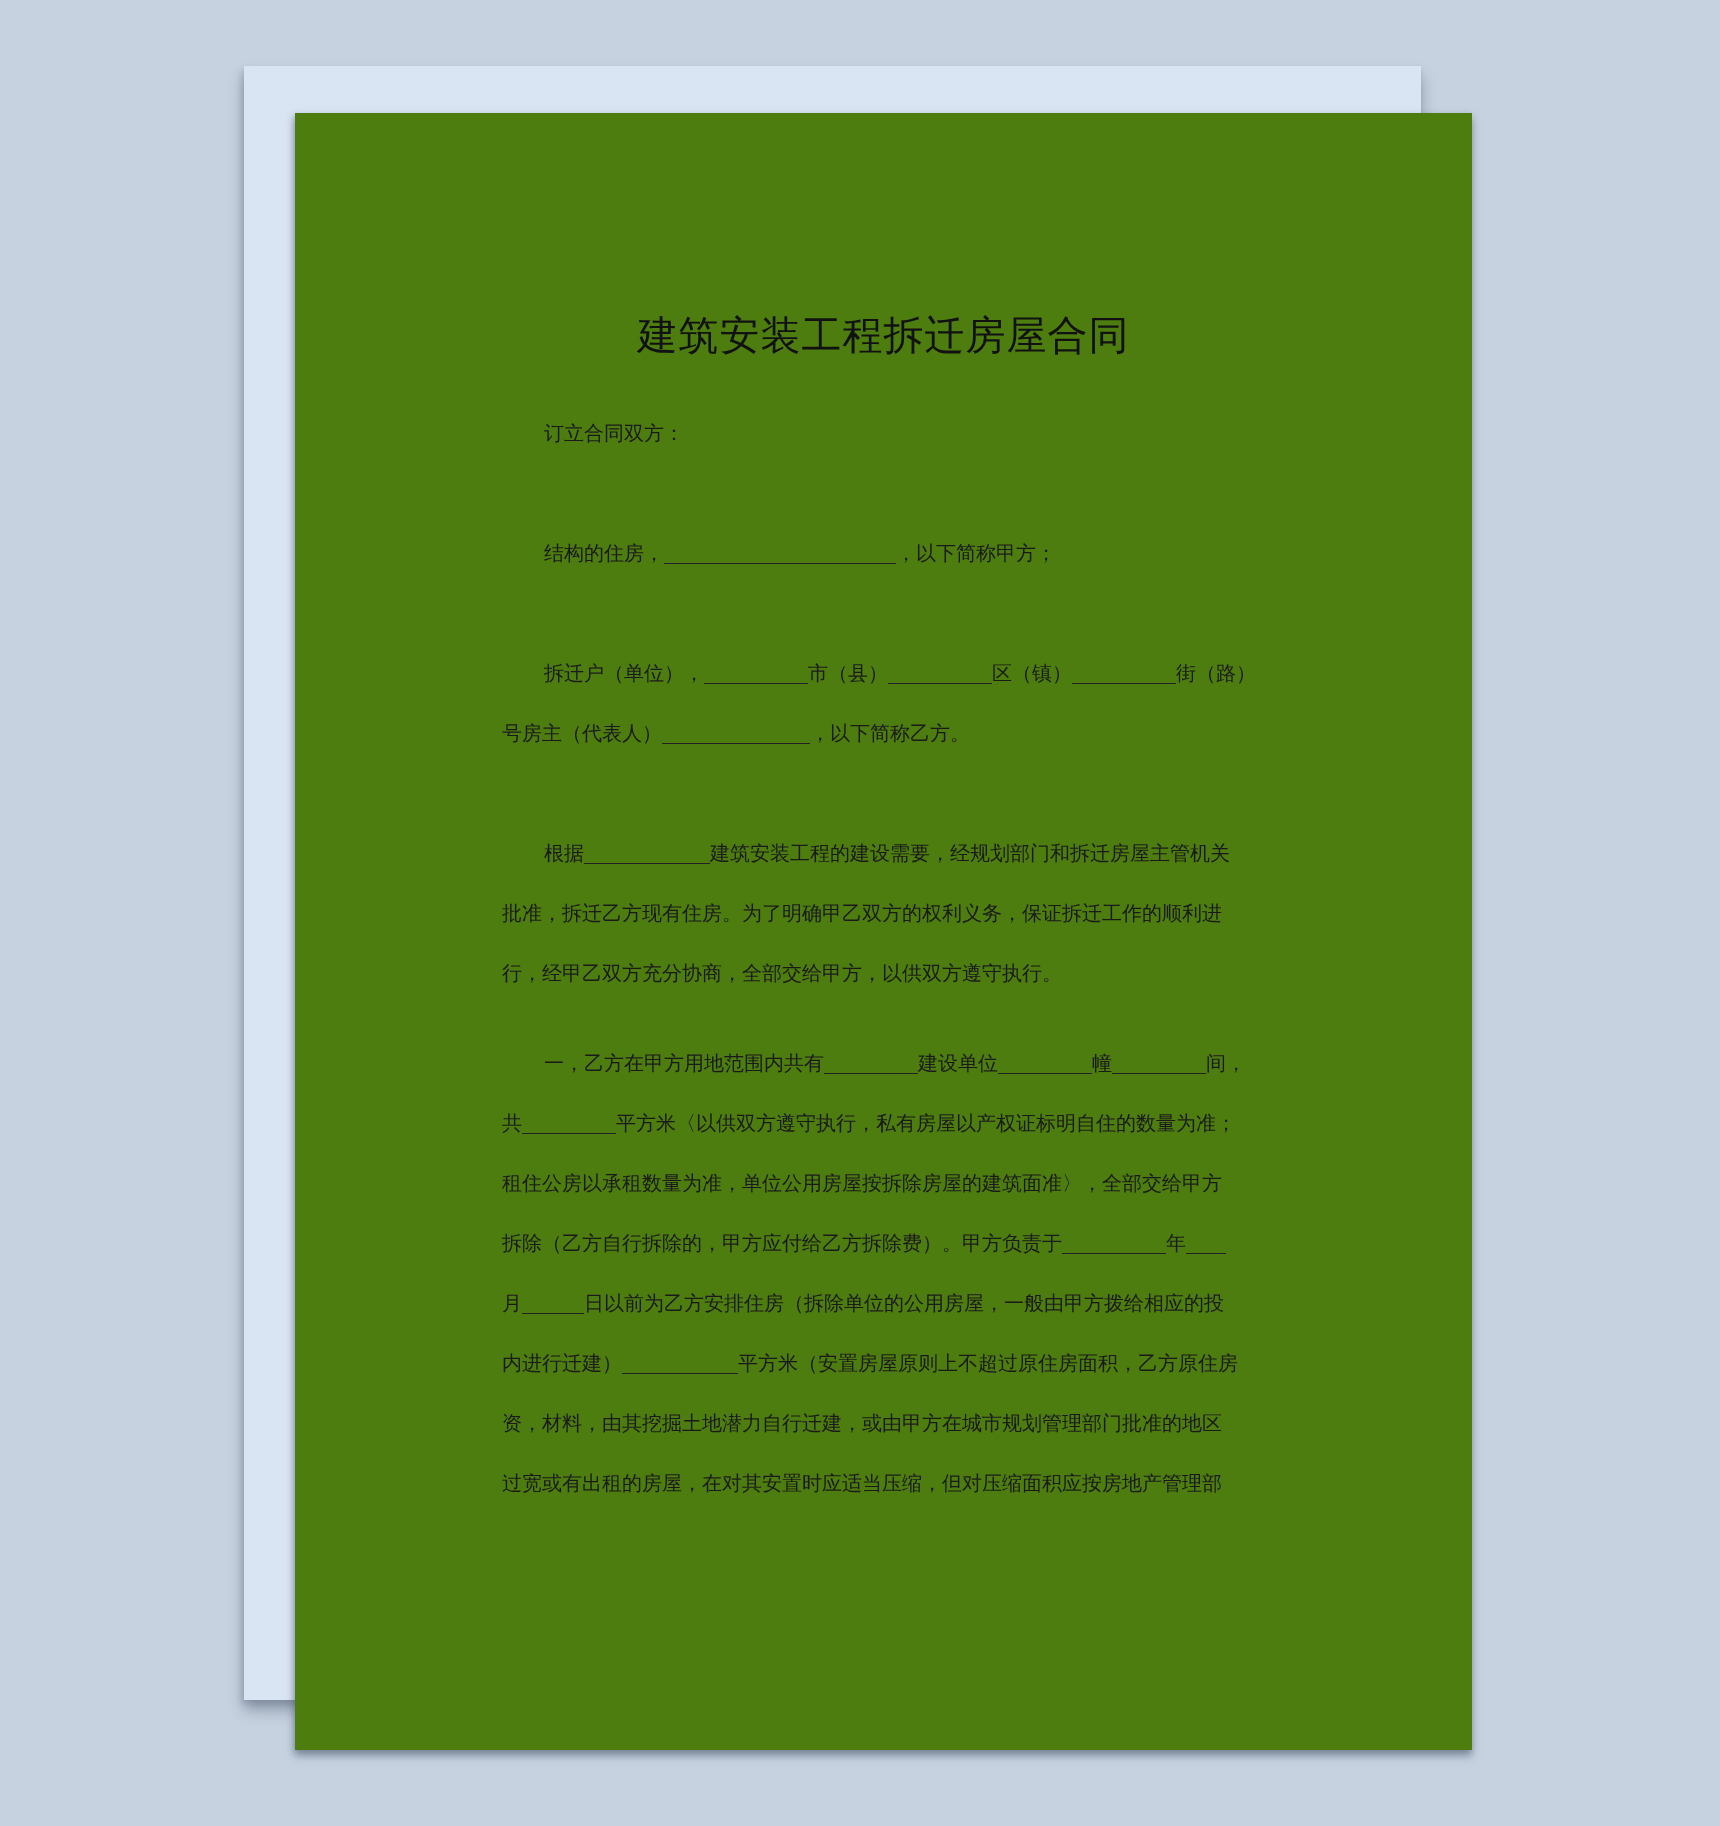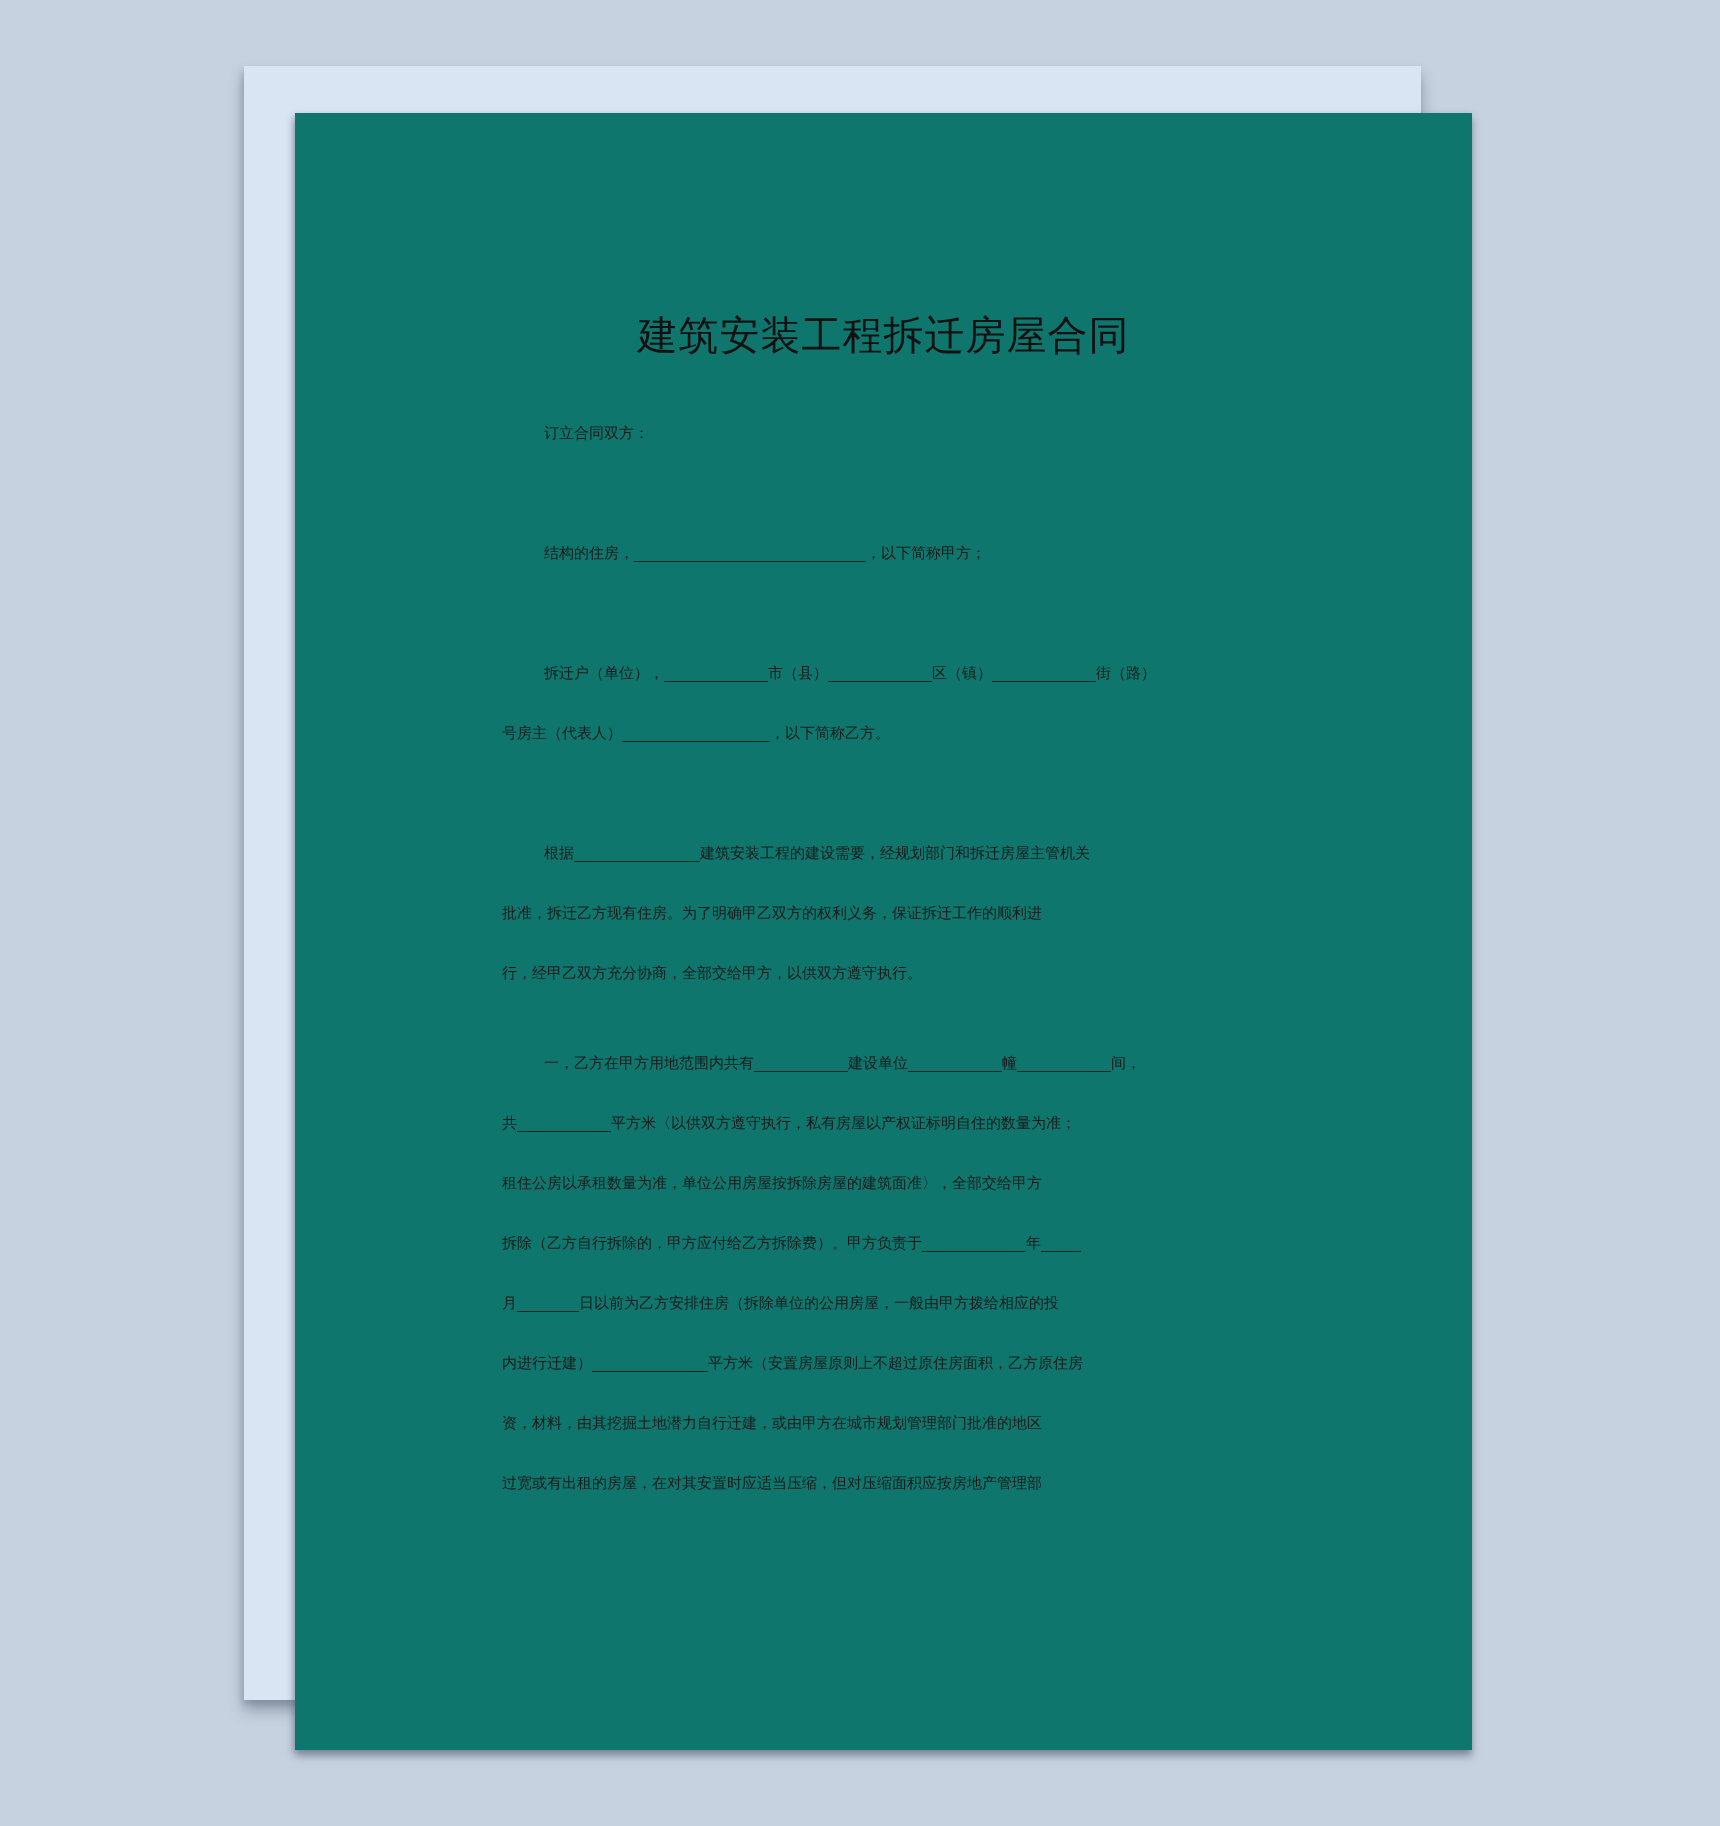--- a/index.html
+++ b/index.html
@@ -11,33 +11,33 @@
   }
   .back-page {
     position: absolute; left: 244px; top: 66px;
     width: 1177px; height: 1634px;
     background: #dae5f3;
     box-shadow: 0 10px 14px rgba(70,85,105,0.45), -2px 4px 6px rgba(70,85,105,0.2);
   }
   .front-page {
     position: absolute; left: 295px; top: 113px;
     width: 1177px; height: 1637px;
-    background: #0f766e;
+    background: #4d7c0f;
     box-shadow: 0 6px 8px rgba(70,85,105,0.5), -2px 2px 6px rgba(70,85,105,0.25);
   }
   .doc-title {
     position: absolute; left: 0; right: 0; top: 195px;
     text-align: center;
     font-family: "DejaVu Sans", "Liberation Sans", sans-serif;
     font-size: 40px; color: #111;
     letter-spacing: 1px;
   }
   .para {
     position: absolute; left: 207px; width: 780px;
-    font-size: 15px; color: #1a1a1a;
+    font-size: 20px; color: #1a1a1a;
     line-height: 60px;
     white-space: nowrap;
   }
   .line { display: block; height: 60px; }
   .indent { padding-left: 42px; }
   .blank {
     display: inline-block;
     border-bottom: 1.5px solid #222;
     height: 26px;
     vertical-align: -4px;

